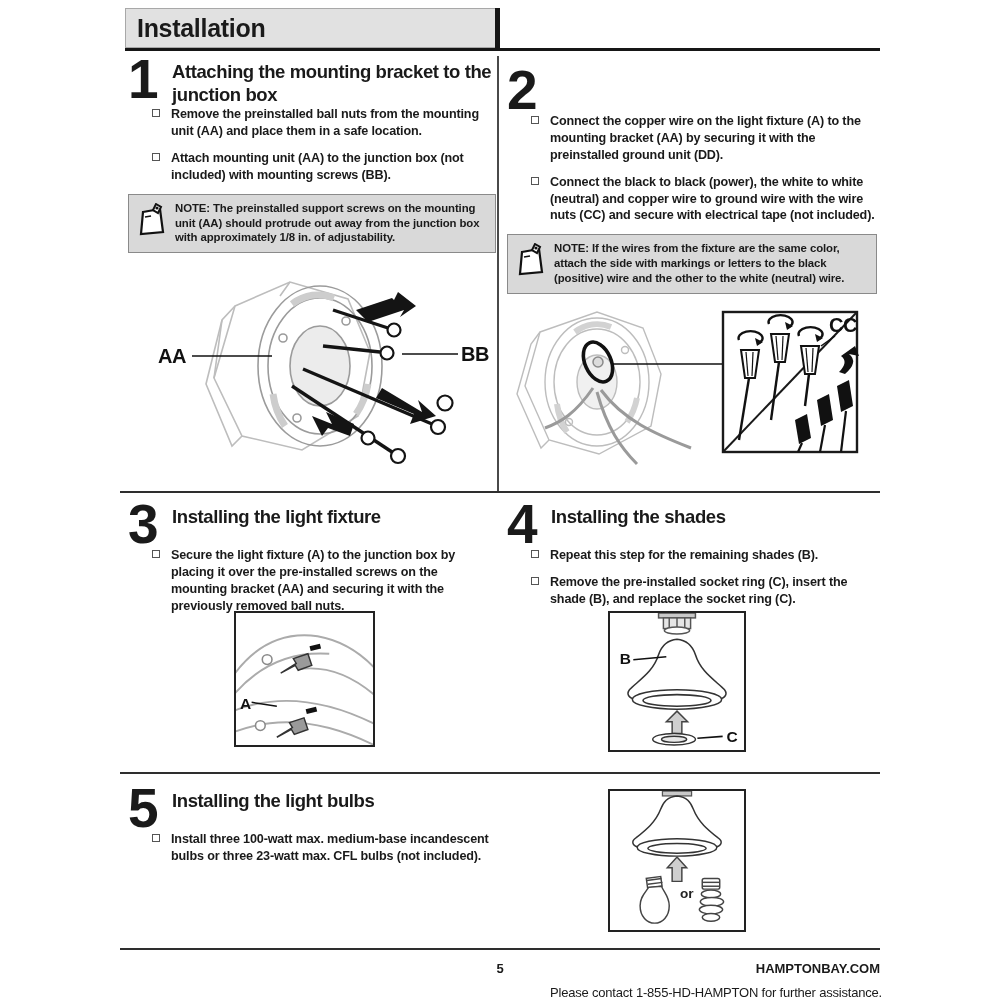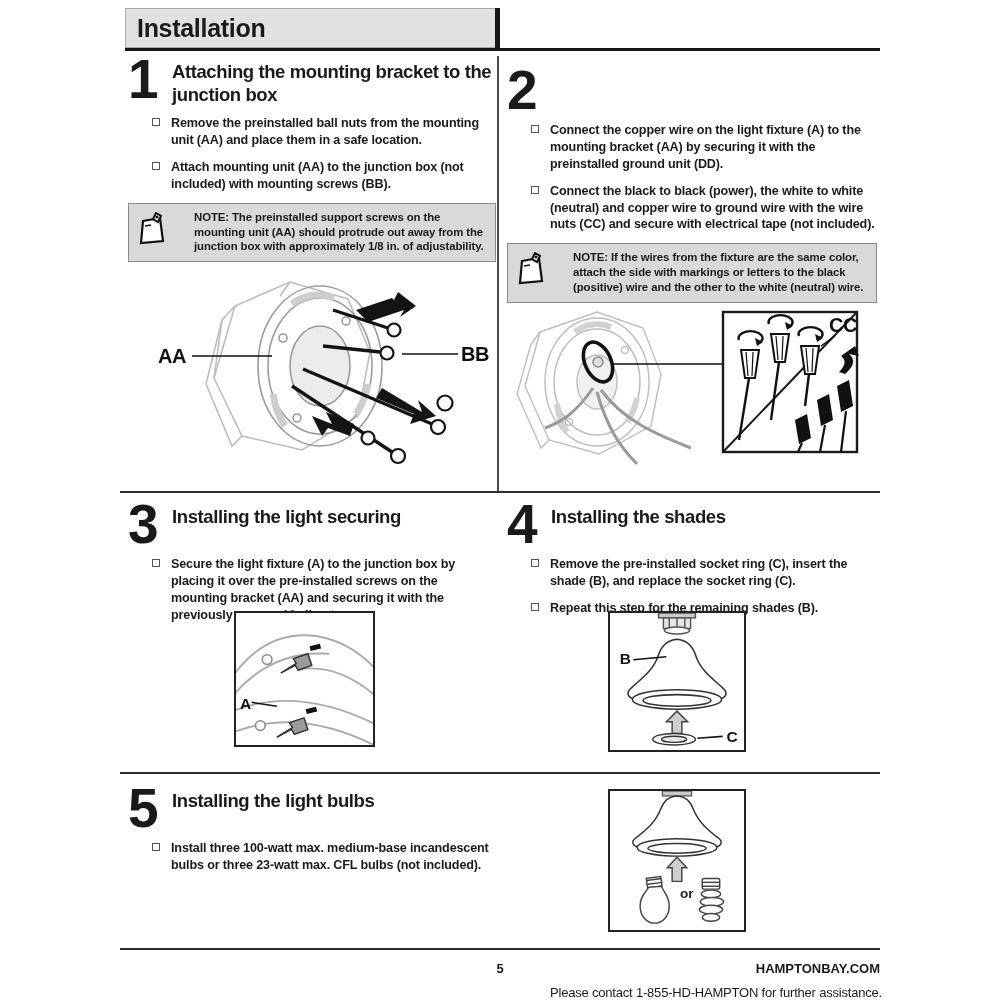--- a/index.html
+++ b/index.html
@@ -16,27 +16,27 @@
   .hdr-rule { position:absolute; left:125px; top:48px; width:755px; height:3px; background:#161616; }
 
   .col-divider { position:absolute; left:497px; top:56px; width:2px; height:436px; background:#4a4a4a; }
   .hrule { position:absolute; left:120px; height:2px; width:760px; background:#2e2e2e; }
 
   
   .sec { position:absolute; }
   .sec-head { display:flex; align-items:flex-start; }
   .sec-num { width:44px; flex:0 0 44px; font-size:55px; font-weight:800; line-height:0.82; letter-spacing:-2px; }
   .sec-title { font-size:18.5px; font-weight:700; letter-spacing:-0.4px; line-height:1.25; padding-top:3px; }
-  .bullets { margin-top:9px; }
+  .bullets { }
   .bullet { display:flex; margin:0 0 10px 24px; }
   .bullet .cb { flex:0 0 8px; width:8px; height:8px; border:1.4px solid #555; margin:3px 11px 0 0; }
   .bullet .bt { font-size:12.6px; font-weight:700; letter-spacing:-0.15px; line-height:1.34; }
 
   
-  .note { display:flex; align-items:flex-start; gap:27px; background:#d9d9d9;
+  .note { display:flex; align-items:flex-start; gap:8px; background:#d9d9d9;
           border:1px solid #8a8a8a; padding:6px 8px 7px 8px; margin-top:8px; }
   .note .nt { font-size:11.4px; font-weight:700; letter-spacing:-0.1px; line-height:1.3; }
   .note .nicon { flex:0 0 30px; padding-top:2px; }
 
   
   .diag { position:absolute; }
   .boxed { border:2px solid #222; background:#fff; }
   svg text { font-family:"Liberation Sans", sans-serif; }
   .lbl { font-size:20px; font-weight:700; letter-spacing:-0.5px; fill:#111; }
   .lbl-sm { font-size:16px; font-weight:700; fill:#111; }
@@ -224,21 +224,21 @@
         <line x1="341" y1="109" x2="336" y2="150"></line>
       </g>
     </g>
   </svg>
 
   <div class="hrule" style="top:491px;"></div>
 
   <div class="sec" style="left:128px; top:502px; width:368px;">
     <div class="sec-head">
       <div class="sec-num">3</div>
-      <div class="sec-title">Installing the light securing</div>
+      <div class="sec-title">Installing the light fixture</div>
     </div>
     <div class="bullets">
       <div class="bullet">
         <span class="cb"></span>
         <span class="bt">Secure the light fixture (A) to the junction box by placing it over the pre-installed screws on the mounting bracket (AA) and securing it with the previously removed ball nuts.</span>
       </div>
     </div>
   </div>
 
   <svg class="diag boxed" style="left:234px; top:611px;" width="141" height="136" viewBox="0 0 141 136">
@@ -266,25 +266,25 @@
   </svg>
 
   <div class="sec" style="left:507px; top:502px; width:370px;">
     <div class="sec-head">
       <div class="sec-num">4</div>
       <div class="sec-title">Installing the shades</div>
     </div>
     <div class="bullets">
       <div class="bullet">
         <span class="cb"></span>
+        <span class="bt">Repeat this step for the remaining shades (B).</span>
+      </div>
+      <div class="bullet">
+        <span class="cb"></span>
         <span class="bt">Remove the pre-installed socket ring (C), insert the shade (B), and replace the socket ring (C).</span>
-      </div>
-      <div class="bullet">
-        <span class="cb"></span>
-        <span class="bt">Repeat this step for the remaining shades (B).</span>
       </div>
     </div>
   </div>
 
   <svg class="diag boxed" style="left:608px; top:611px;" width="138" height="141" viewBox="0 0 138 141">
     <g stroke="#555" fill="#fff" stroke-width="1.5">
       <rect x="50" y="0" width="38" height="5" fill="#c9c9c9"></rect>
       <rect x="55" y="5" width="28" height="11" fill="#e6e6e6"></rect>
       <line x1="61" y1="5" x2="61" y2="16"></line>
         <line x1="69" y1="5" x2="69" y2="16"></line>

